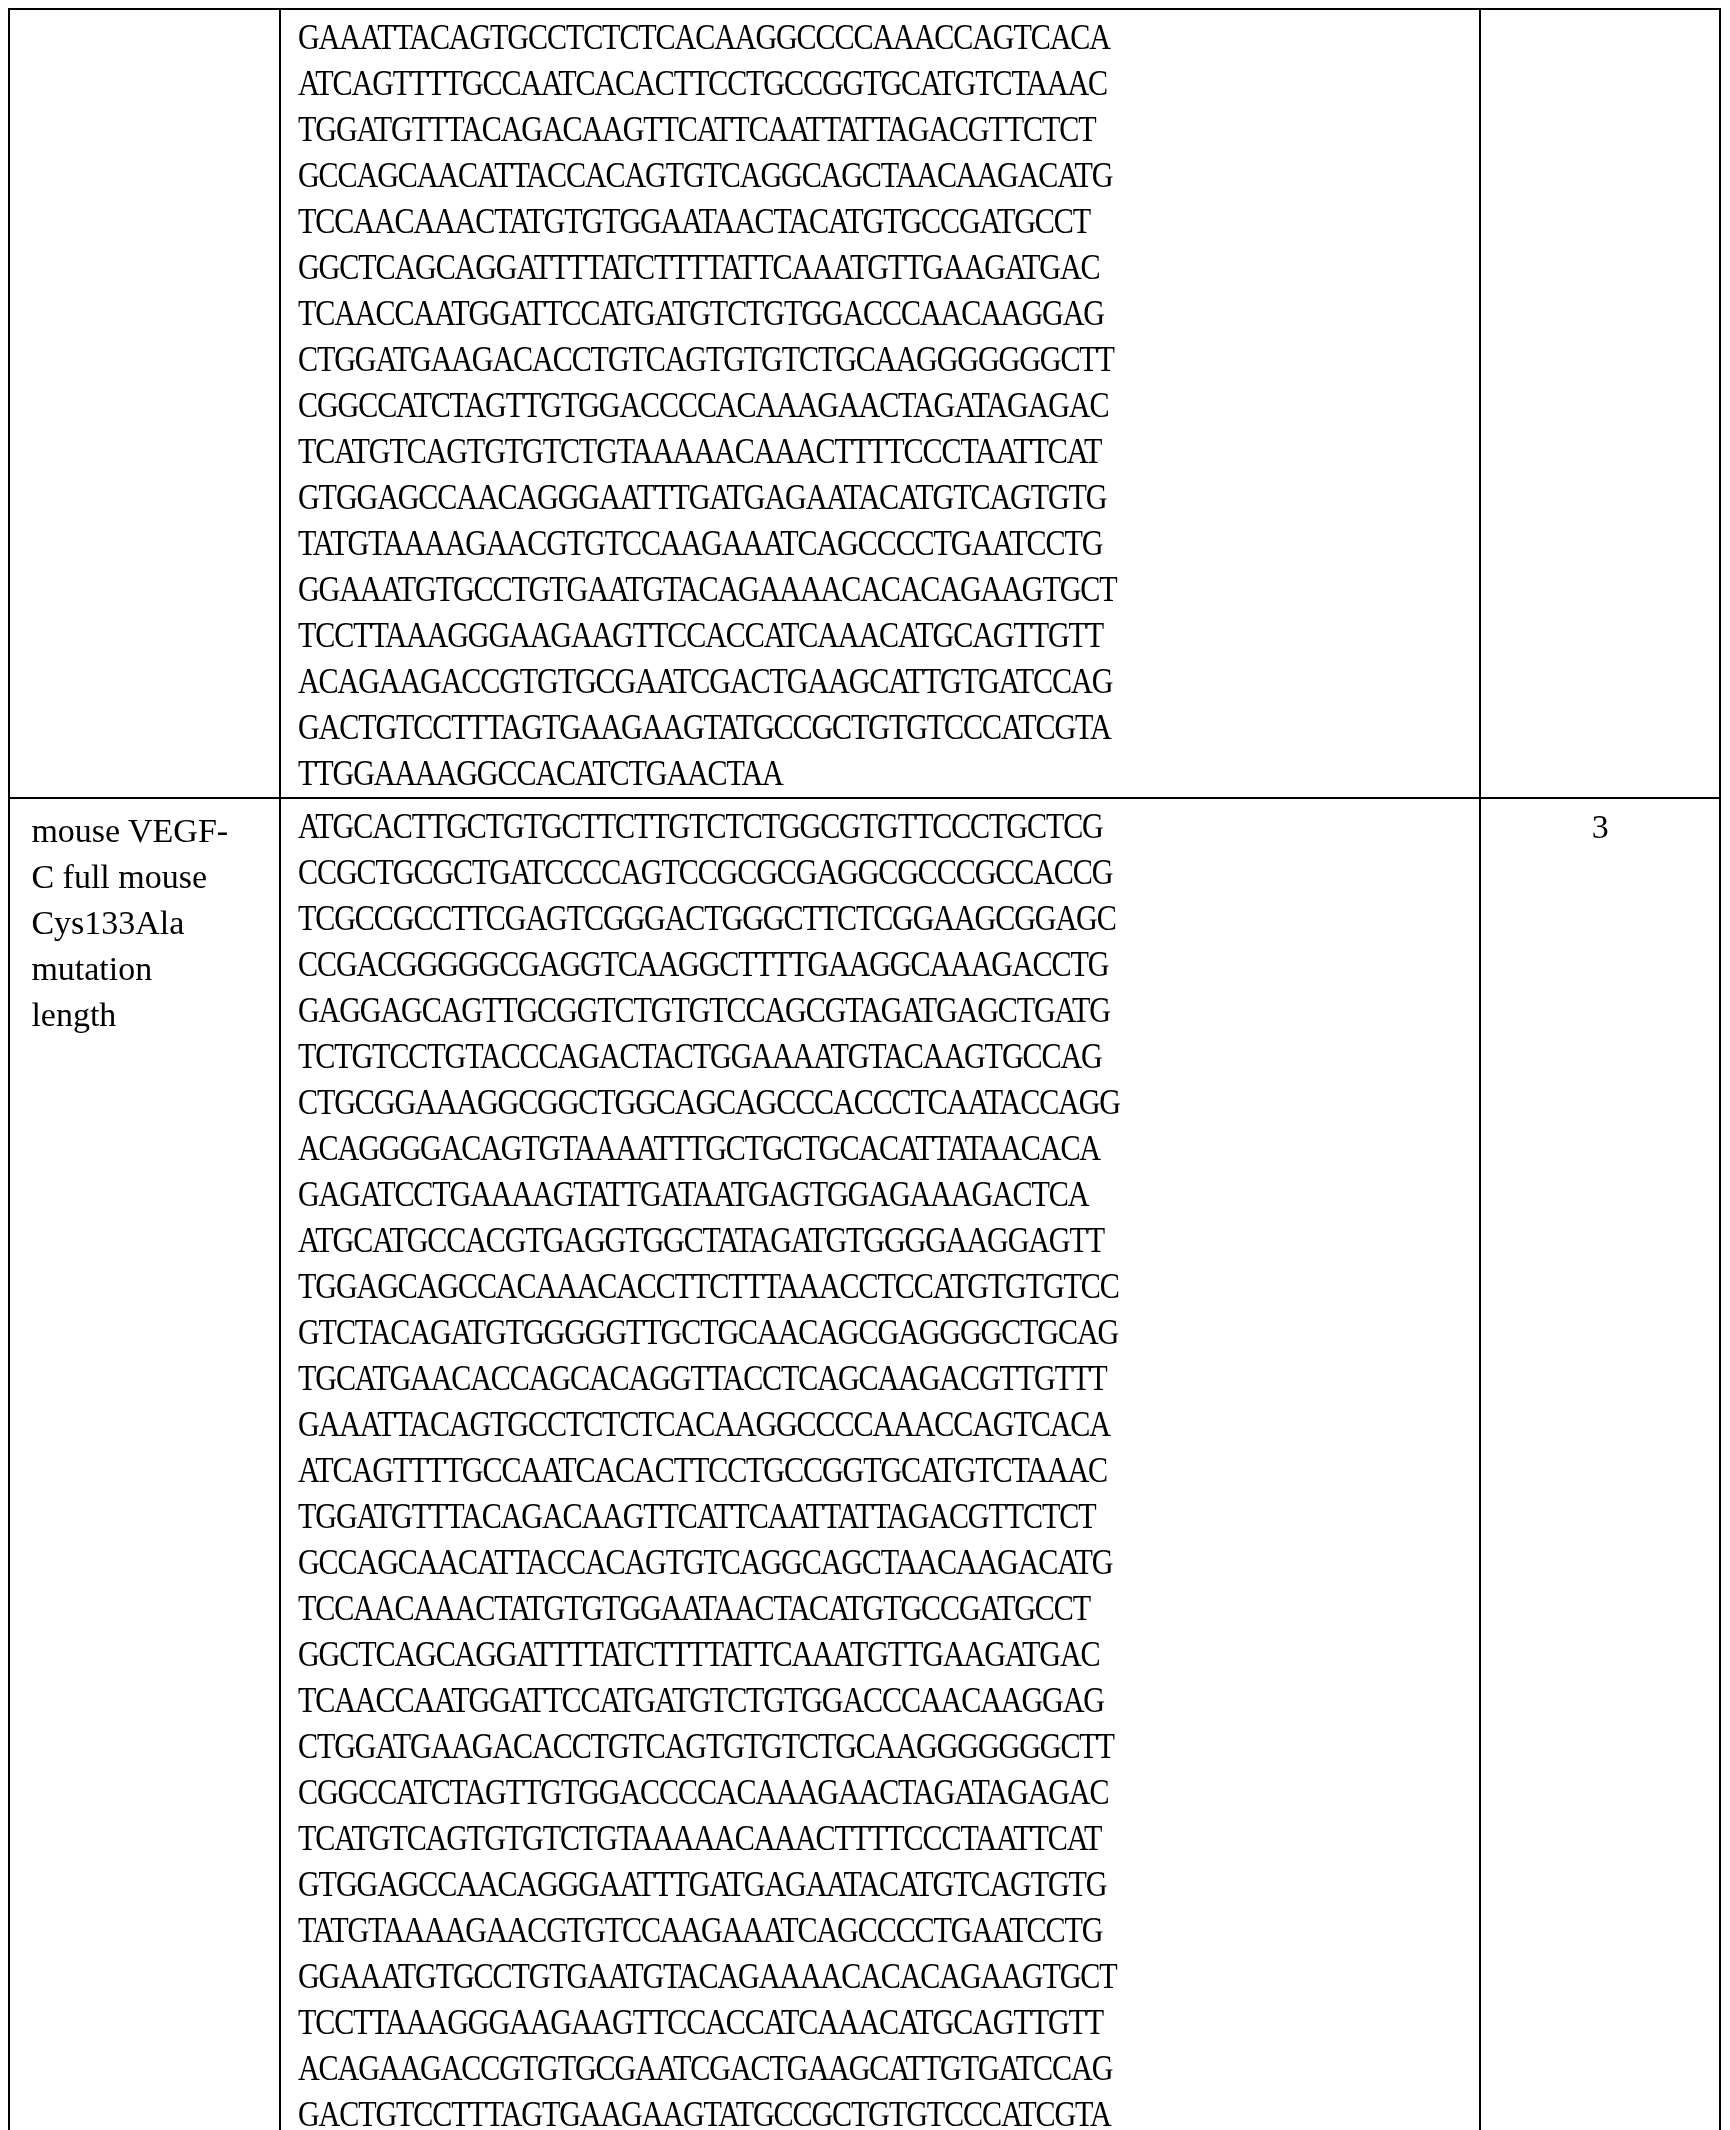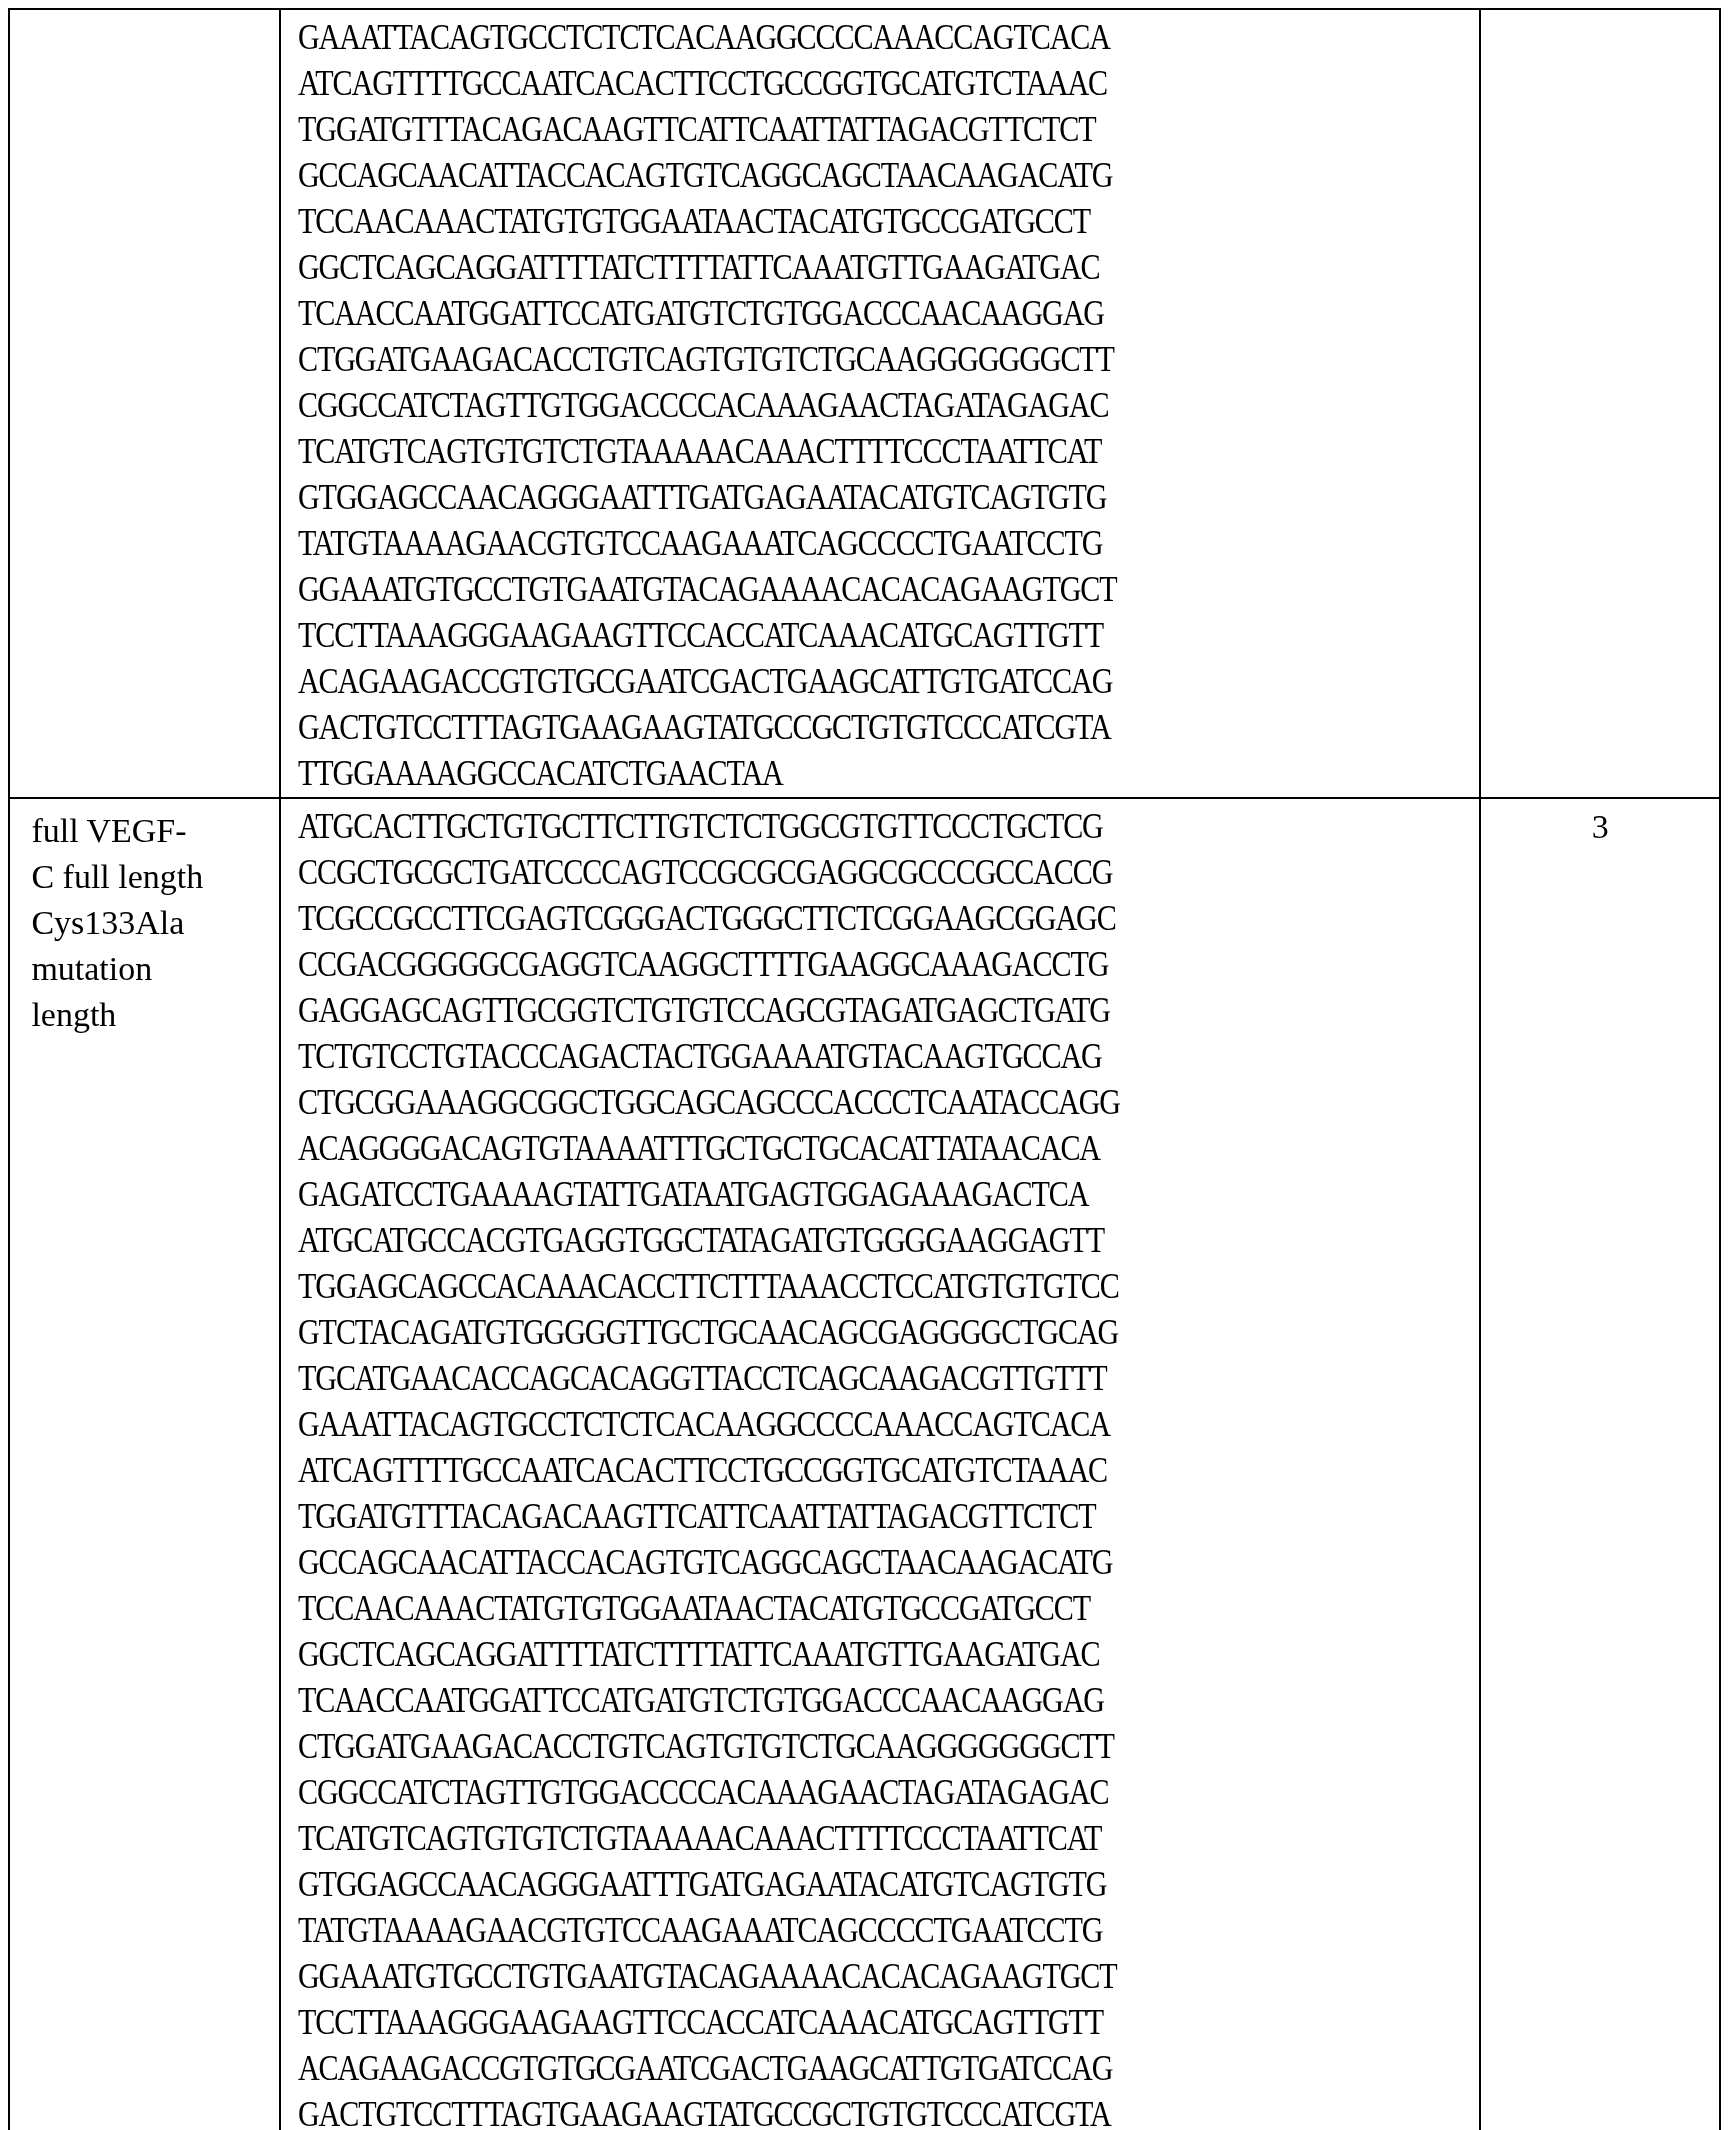--- a/index.html
+++ b/index.html
@@ -48,22 +48,22 @@
           <div class="seq-line"><span>GGAAATGTGCCTGTGAATGTACAGAAAACACACAGAAGTGCT</span></div>
           <div class="seq-line"><span>TCCTTAAAGGGAAGAAGTTCCACCATCAAACATGCAGTTGTT</span></div>
           <div class="seq-line"><span>ACAGAAGACCGTGTGCGAATCGACTGAAGCATTGTGATCCAG</span></div>
           <div class="seq-line"><span>GACTGTCCTTTAGTGAAGAAGTATGCCGCTGTGTCCCATCGTA</span></div>
           <div class="seq-line"><span>TTGGAAAAGGCCACATCTGAACTAA</span></div>
         </td>
     <td class="id-cell"></td>
   </tr>
   <tr class="row2">
     <td class="name-cell" id="name-row-1">
-          <div>full VEGF-</div>
-          <div>C full length</div>
+          <div>mouse VEGF-</div>
+          <div>C full mouse</div>
           <div>Cys133Ala</div>
           <div>mutation</div>
           <div>length</div>
         </td>
     <td class="seq-cell" id="seq-row-1">
           <div class="seq-line"><span>ATGCACTTGCTGTGCTTCTTGTCTCTGGCGTGTTCCCTGCTCG</span></div>
           <div class="seq-line"><span>CCGCTGCGCTGATCCCCAGTCCGCGCGAGGCGCCCGCCACCG</span></div>
           <div class="seq-line"><span>TCGCCGCCTTCGAGTCGGGACTGGGCTTCTCGGAAGCGGAGC</span></div>
           <div class="seq-line"><span>CCGACGGGGGCGAGGTCAAGGCTTTTGAAGGCAAAGACCTG</span></div>
           <div class="seq-line"><span>GAGGAGCAGTTGCGGTCTGTGTCCAGCGTAGATGAGCTGATG</span></div>

